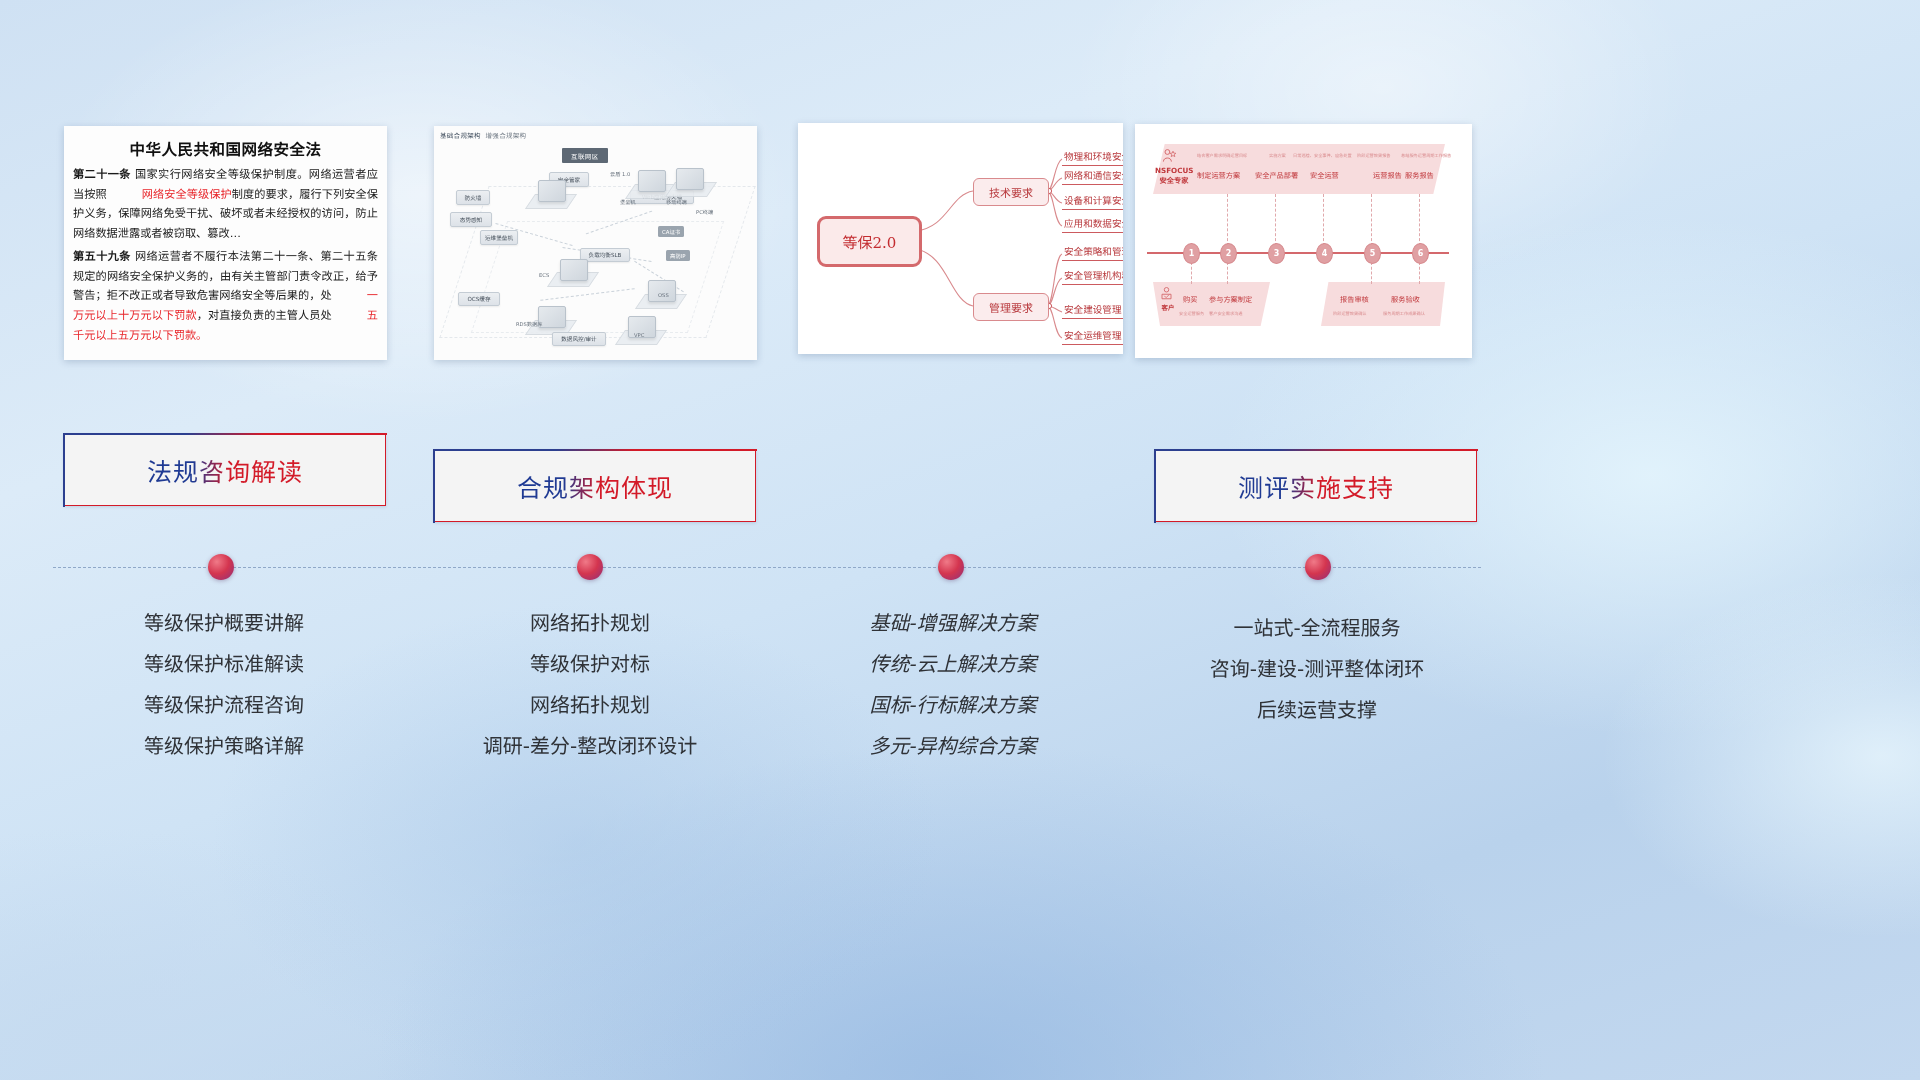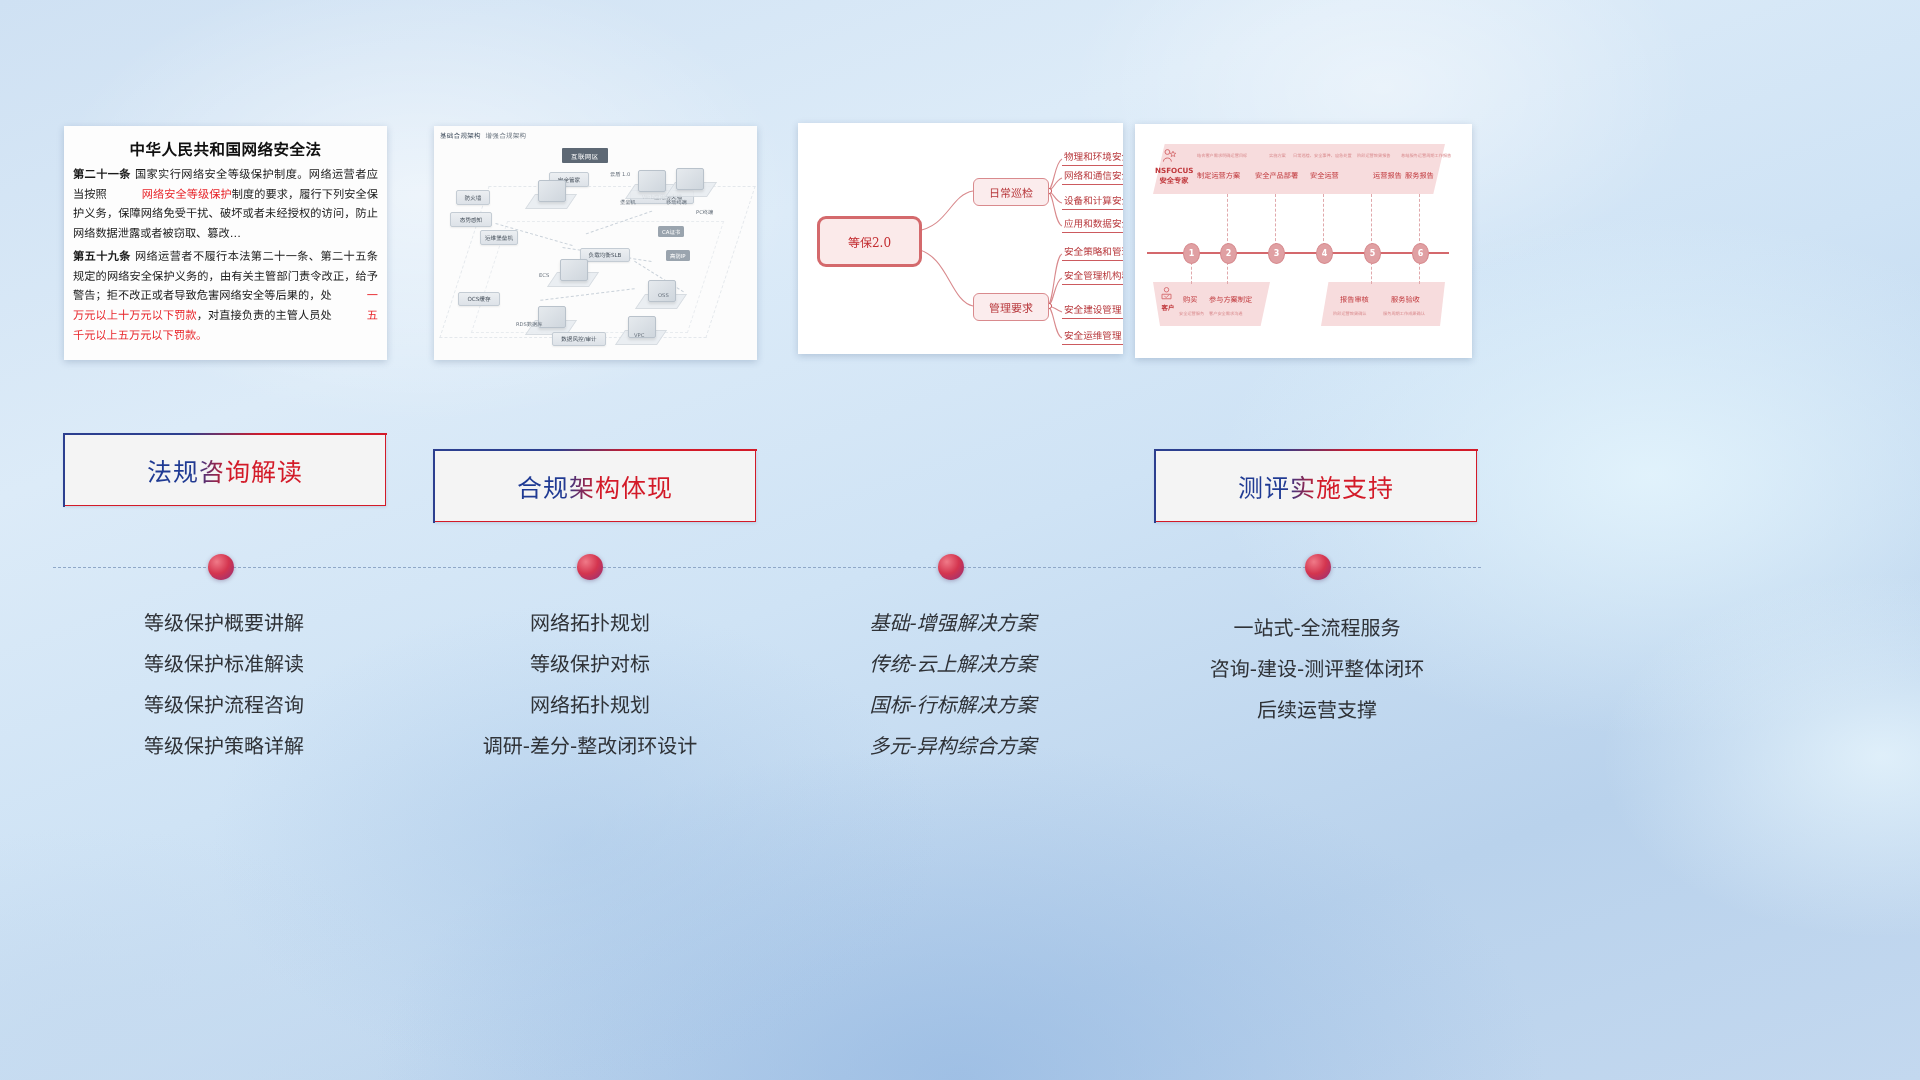--- a/index.html
+++ b/index.html
@@ -82,21 +82,21 @@
   .hex{
     position:absolute;border:1px dashed #d2d9e0;
   }
 
   
   .mm{position:absolute;inset:0;background:#fff;}
   .mm-root{
     position:absolute;left:19px;top:93px;width:99px;height:45px;
     background:#fbeaea;border:3px solid #d4696c;border-radius:9px;
     display:flex;align-items:center;justify-content:center;
-    color:#c32c30;font-size:12px;font-family:"DejaVu Serif","Liberation Serif",serif;
+    color:#c32c30;font-size:15px;font-family:"DejaVu Serif","Liberation Serif",serif;
   }
   .mm-node{
     position:absolute;width:74px;height:26px;background:#fbeced;
     border:1.6px solid #d98a8d;border-radius:6px;
     display:flex;align-items:center;justify-content:center;
     color:#b8393d;font-size:11px;font-family:"DejaVu Serif","Liberation Serif",serif;
   }
   .mm-leaf{
     position:absolute;color:#b8393d;font-size:9.6px;
     font-family:"DejaVu Serif","Liberation Serif",serif;
@@ -265,21 +265,21 @@
           <path d="M249 183 C 256 183, 256 158, 264 155"></path>
           <path d="M249 183 C 256 183, 256 186, 264 189"></path>
           <path d="M249 183 C 256 183, 256 212, 264 215"></path>
         </g>
         <circle cx="251" cy="68" r="2.6" fill="#fff" stroke="#cc5a5e" stroke-width="1"></circle>
         <circle cx="251" cy="183" r="2.6" fill="#fff" stroke="#cc5a5e" stroke-width="1"></circle>
       </svg>
 
       <div class="mm-root">等保2.0</div>
 
-      <div class="mm-node" style="left:175px;top:55px;">日常巡检</div>
+      <div class="mm-node" style="left:175px;top:55px;">技术要求</div>
       <div class="mm-node" style="left:175px;top:170px;">管理要求</div>
 
       <div class="mm-leaf" style="left:264px;top:26px;">物理和环境安全</div>
       <div class="mm-leaf" style="left:264px;top:45px;">网络和通信安全</div>
       <div class="mm-leaf" style="left:264px;top:70px;">设备和计算安全</div>
       <div class="mm-leaf" style="left:264px;top:93px;">应用和数据安全</div>
 
       <div class="mm-leaf" style="left:264px;top:121px;">安全策略和管理制度</div>
       <div class="mm-leaf" style="left:264px;top:145px;">安全管理机构和人员</div>
       <div class="mm-leaf" style="left:264px;top:179px;">安全建设管理</div>

